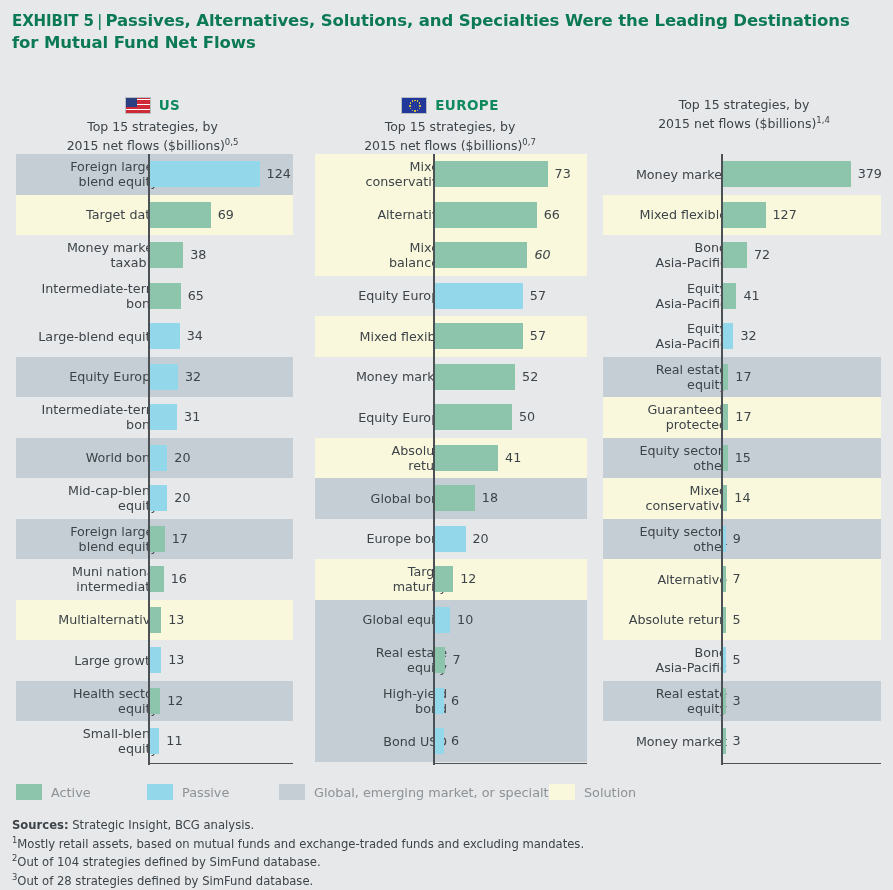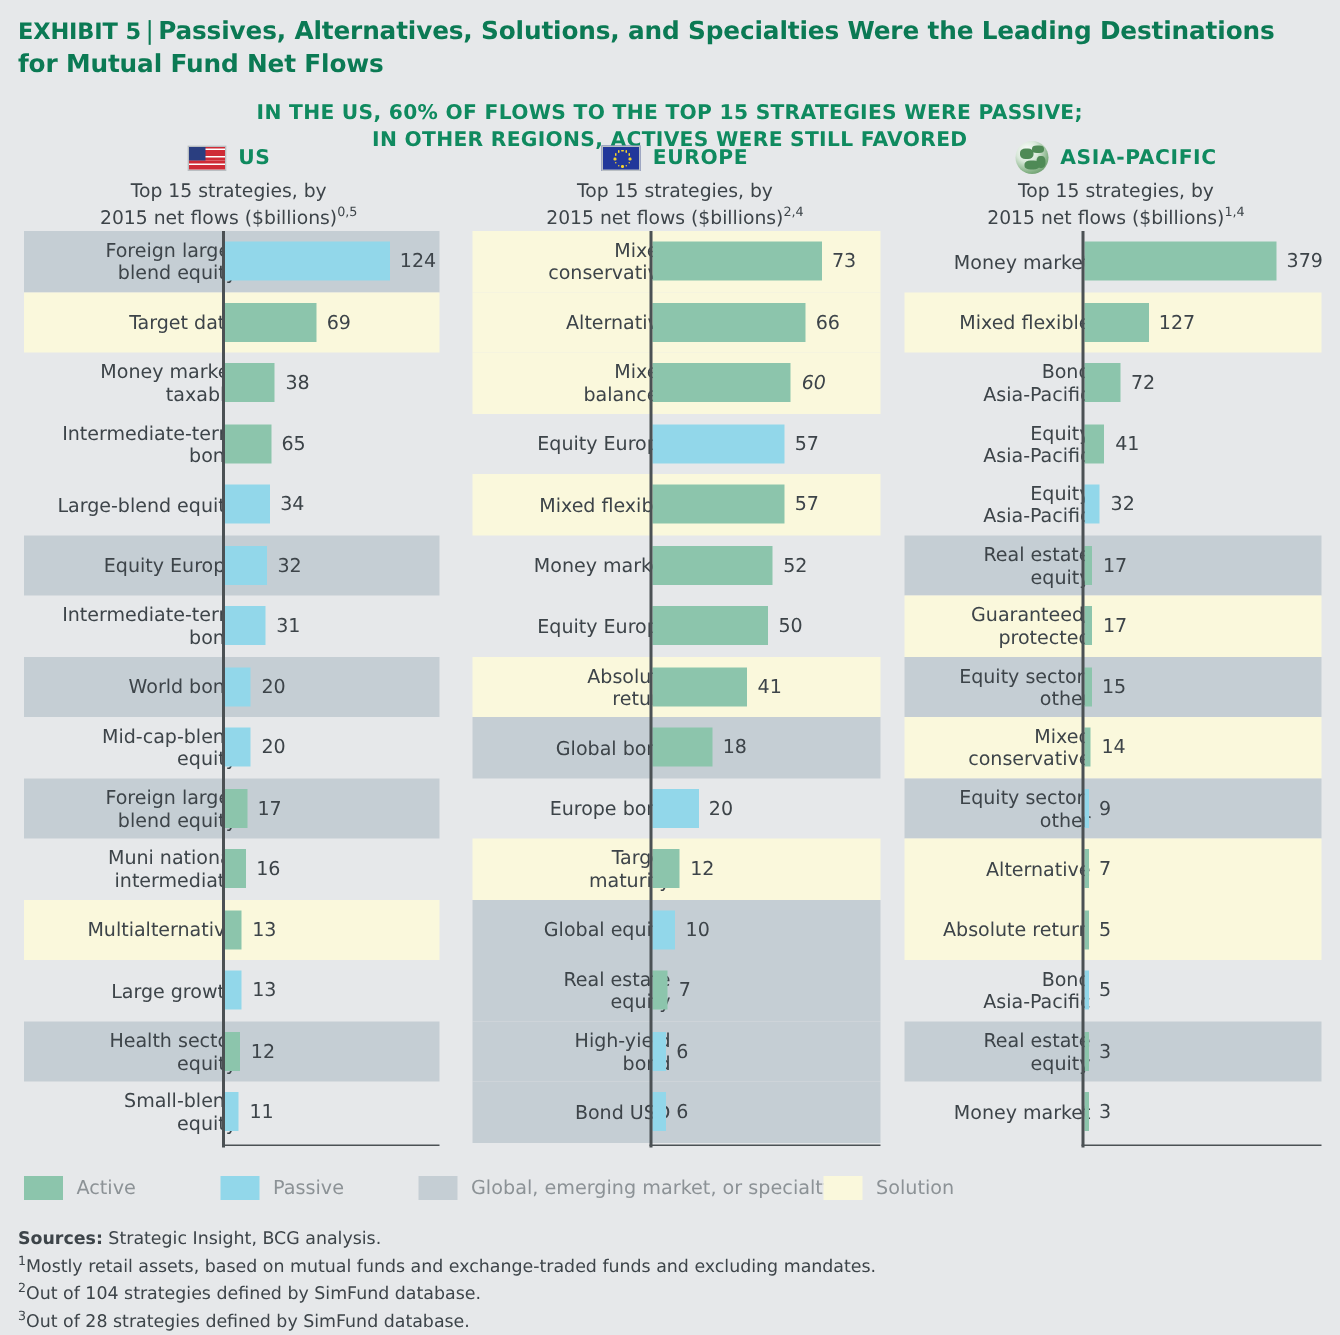--- a/index.html
+++ b/index.html
@@ -151,24 +151,20 @@
   }
   #footnotes .src-label { font-weight: bold; }
   #footnotes sup { font-size: 8.4px; vertical-align: super; }
 </style>
 </head>
 <body>
 
 <div id="title-block">
   <div class="exhibit-title">
     <span class="exhibit-label">Exhibit 5</span><span class="title-sep">|</span><span>Passives, Alternatives, Solutions, and Specialties Were the Leading Destinations for Mutual Fund Net Flows</span>
-  </div>
-  <div id="subtitle">
-    <div>In the US, 60% of flows to the top 15 strategies were passive;</div>
-    <div>In other regions, actives were still favored</div>
   </div>
 </div>
 
 <div id="panels">
     <div class="panel panel-us">
       <div class="panel-head">
         <div class="flag-row">
           <span class="flag flag-us">
             <span class="stripe" style="top: 0px;"></span>
             <span class="stripe" style="top: 2.45px;"></span>
@@ -299,21 +295,21 @@
             <span class="star" style="left: 14.6px; top: 12.0033px;"></span>
             <span class="star" style="left: 12px; top: 12.7px;"></span>
             <span class="star" style="left: 9.4px; top: 12.0033px;"></span>
             <span class="star" style="left: 7.49667px; top: 10.1px;"></span>
             <span class="star" style="left: 6.8px; top: 7.5px;"></span>
             <span class="star" style="left: 7.49667px; top: 4.9px;"></span>
             <span class="star" style="left: 9.4px; top: 2.99667px;"></span>
           </span>
           <span class="region-name">Europe</span>
         </div>
-        <div class="panel-sub"><div>Top 15 strategies, by</div><div>2015 net flows ($billions)<sup>2,4</sup></div></div>
+        <div class="panel-sub"><div>Top 15 strategies, by</div><div>2015 net flows ($billions)<sup>0,7</sup></div></div>
       </div>
       <div class="rows">
         <div class="row">
           <div class="row-stripe stripe-yellow" style="left: 10px; right: 8px;"></div>
           <div class="row-label" style="left: 10px; width: 132px;">Mixed
 conservative</div>
           <div class="bar bar-active" style="left: 129.6px; width: 113.004px;"></div>
           <div class="bar-value" style="left: 249.604px;">73</div>
         </div>
         <div class="row">
@@ -404,29 +400,20 @@
           <div class="row-label" style="left: 10px; width: 132px;">Bond USD</div>
           <div class="bar bar-passive" style="left: 129.6px; width: 9.288px;"></div>
           <div class="bar-value" style="left: 145.888px;">6</div>
         </div>
       </div>
       <div class="axis" style="left: 128px; top: 62px; height: 610.5px;"></div>
       <div class="axis-base" style="left: 128px; top: 670.9px; width: 154px;"></div>
     </div>
     <div class="panel panel-ap">
       <div class="panel-head">
-        <div class="flag-row">
-          <span class="flag-ap">
-            <span class="land" style="left: 3px; top: 5px; width: 9px; height: 7px;"></span>
-            <span class="land" style="left: 11px; top: 3px; width: 8px; height: 5px;"></span>
-            <span class="land" style="left: 6px; top: 13px; width: 10px; height: 6px;"></span>
-            <span class="land" style="left: 14px; top: 10px; width: 6px; height: 8px;"></span>
-          </span>
-          <span class="region-name">Asia-Pacific</span>
-        </div>
         <div class="panel-sub"><div>Top 15 strategies, by</div><div>2015 net flows ($billions)<sup>1,4</sup></div></div>
       </div>
       <div class="rows">
         <div class="row">
           <div class="row-stripe stripe-none" style="left: 8px; right: 12px;"></div>
           <div class="row-label" style="left: 8px; width: 124px;">Money market</div>
           <div class="bar bar-active" style="left: 127.6px; width: 128.102px;"></div>
           <div class="bar-value" style="left: 262.702px;">379</div>
         </div>
         <div class="row">

